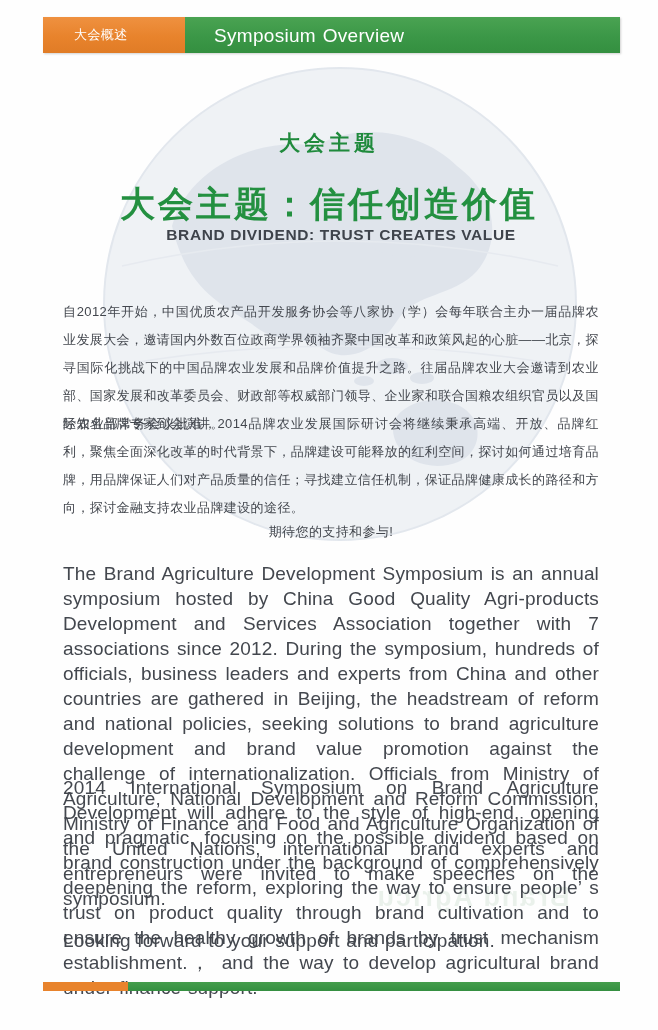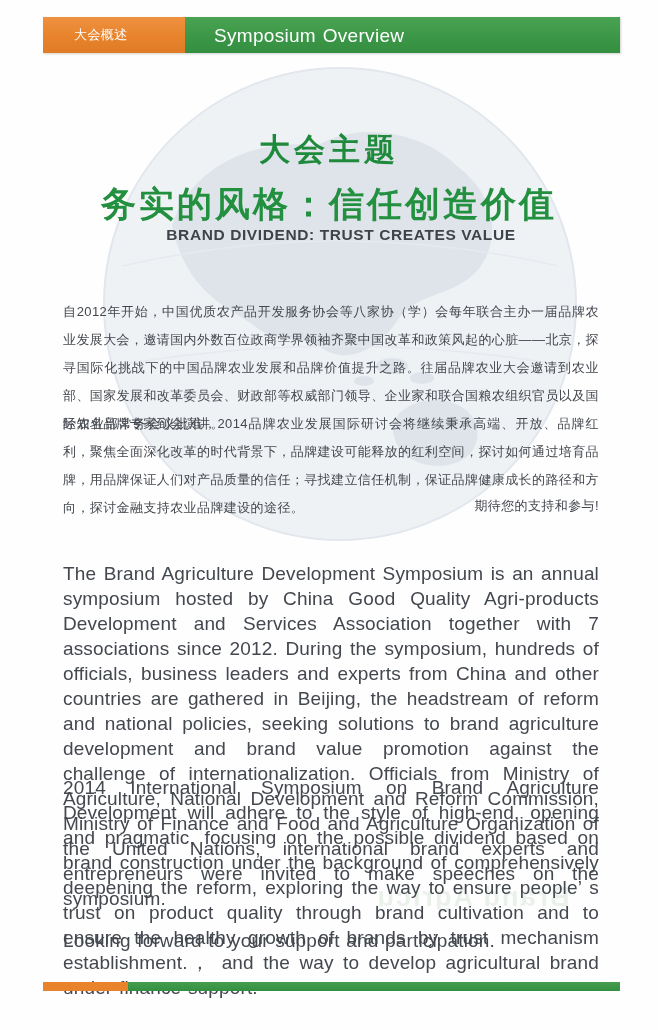--- a/index.html
+++ b/index.html
@@ -15,32 +15,32 @@
   
   .globe { position:absolute; left:102px; top:66px; width:476px; height:476px; opacity:.9; }
   
   .bleed {
     position:absolute; left:300px; top:882px; width:345px; text-align:center;
     font-size:27px; font-weight:bold; color:#5f9a6c; opacity:.12;
     transform:scaleX(-1); letter-spacing:2px; pointer-events:none;
   }
   
   .zh-heading { position:absolute; left:0; top:129px; width:658px; text-align:center;
-    font-size:31px; font-weight:bold; color:#1f8a3c; letter-spacing:4px; }
+    font-size:21px; font-weight:bold; color:#1f8a3c; letter-spacing:4px; }
   .zh-theme { position:absolute; left:0; top:181px; width:658px; text-align:center;
     font-size:35px; font-weight:bold; color:#239040; letter-spacing:3px; }
   .en-theme { position:absolute; left:0; top:226px; width:658px; text-align:center;
     font-size:15.5px; font-weight:bold; color:#3e434b; letter-spacing:.6px;padding-left:12px; }
   
   .para { position:absolute; left:63px; width:536px; margin:0; color:#43474e; text-align:justify; }
   .zh { font-size:13px; line-height:28px; letter-spacing:.4px; }
   .en { font-size:19px; line-height:25px; letter-spacing:.15px; word-spacing:1.2px; }
   .zh-p1 { top:298px; }
   .zh-p2 { top:410px; }
-  .zh-p3 { top:492px; text-align:right; }
+  .zh-p3 { top:518px; text-align:center; }
   .en-p1 { top:561px; }
   .en-p2 { top:775px; }
   .en-p3 { top:928px; text-align:left; }
   
   .footer-bar { position:absolute; left:43px; top:982px; width:577px; height:9px; display:flex; }
   .footer-seg.orange { width:85px; background:#e8832c; }
   .footer-seg.green { flex:1; background:linear-gradient(180deg,#459e4d,#358f41); }
 </style>
 </head>
 <body>
@@ -69,21 +69,21 @@
   </svg>
 
   <div class="bleed">Brand Agricu</div>
 
   <div class="header-bar">
     <div class="header-seg zh">大会概述</div>
     <div class="header-seg en">Symposium Overview</div>
   </div>
 
   <div class="zh-heading">大会主题</div>
-  <div class="zh-theme">务实的风格：信任创造价值</div>
+  <div class="zh-theme">大会主题：信任创造价值</div>
   <div class="en-theme">BRAND DIVIDEND: TRUST CREATES VALUE</div>
 
   <p class="para zh zh-p1">自2012年开始，中国优质农产品开发服务协会等八家协（学）会每年联合主办一届品牌农业发展大会，邀请国内外数百位政商学界领袖齐聚中国改革和政策风起的心脏——北京，探寻国际化挑战下的中国品牌农业发展和品牌价值提升之路。往届品牌农业大会邀请到农业部、国家发展和改革委员会、财政部等权威部门领导、企业家和联合国粮农组织官员以及国际知名品牌专家到会演讲。</p>
   <p class="para zh zh-p2">经农业部常务会议批准，2014品牌农业发展国际研讨会将继续秉承高端、开放、品牌红利，聚焦全面深化改革的时代背景下，品牌建设可能释放的红利空间，探讨如何通过培育品牌，用品牌保证人们对产品质量的信任；寻找建立信任机制，保证品牌健康成长的路径和方向，探讨金融支持农业品牌建设的途径。</p>
   <p class="para zh zh-p3">期待您的支持和参与!</p>
 
   <p class="para en en-p1">The Brand Agriculture Development Symposium is an annual symposium hosted by China Good Quality Agri-products Development and Services Association together with 7 associations since 2012. During the symposium, hundreds of officials, business leaders and experts from China and other countries are gathered in Beijing, the headstream of reform and national policies, seeking solutions to brand agriculture development and brand value promotion against the challenge of internationalization. Officials from Ministry of Agriculture, National Development and Reform Commission, Ministry of Finance and Food and Agriculture Organization of the United Nations, international brand experts and entrepreneurs were invited to make speeches on the symposium.</p>
   <p class="para en en-p2">2014 International Symposium on Brand Agriculture Development will adhere to the style of high-end, opening and pragmatic, focusing on the possible dividend based on brand construction under the background of comprehensively deepening the reform, exploring the way to ensure people’ s trust on product quality through brand cultivation and to ensure the healthy growth of brands by  trust mechanism establishment.， and the way to develop agricultural brand under finance support.</p>
   <p class="para en en-p3">Looking forward to your support and participation.</p>
 

